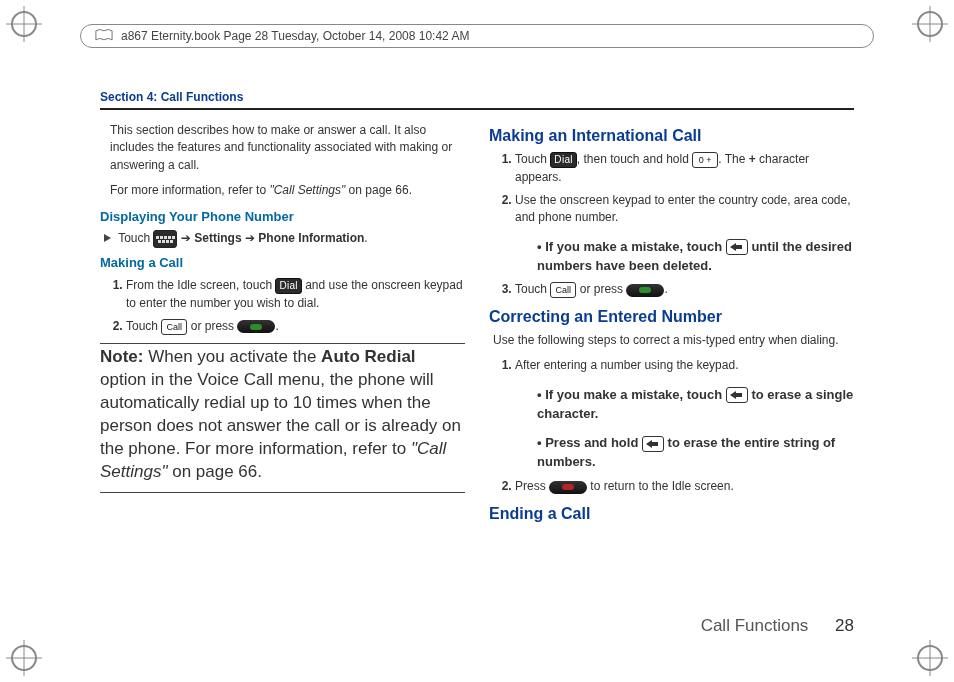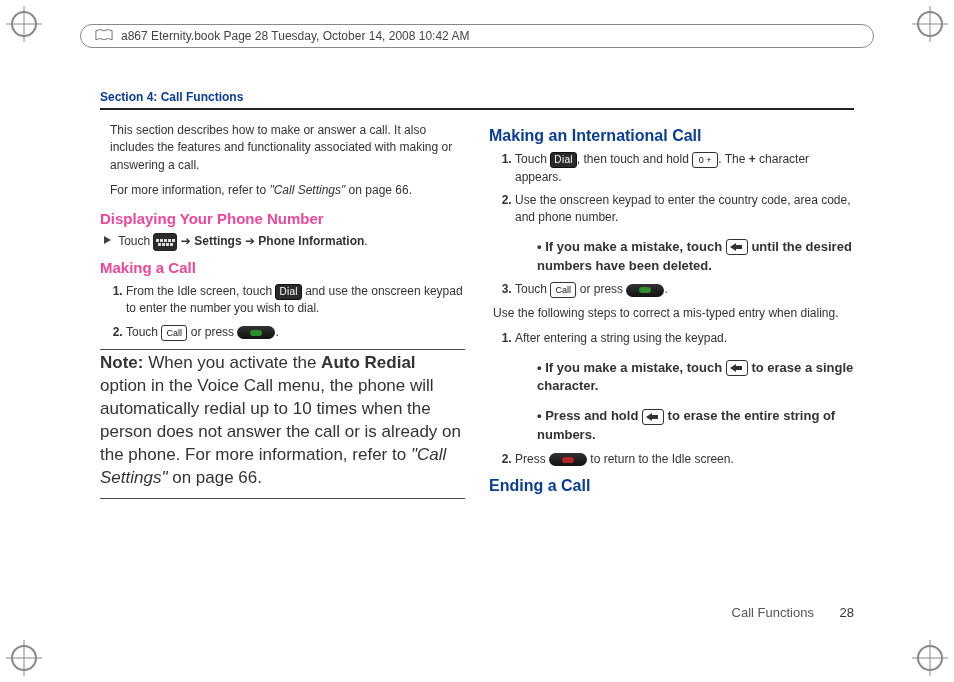--- a/index.html
+++ b/index.html
@@ -59,23 +59,23 @@
   .columns {
     display: flex;
     gap: 24px;
   }
   .col {
     flex: 1;
     line-height: 1.45;
   }
   .intro { margin: 4px 0 8px 10px; }
   .mini-head {
-    color: #ec4899;
-    font-weight: bold;
-    font-size: 15px;
+    color: #0369a1;
+    font-weight: bold;
+    font-size: 13px;
     margin: 6px 0 4px 0;
   }
   .mini-head-italic {
     color: #0a3d91;
     font-weight: bold;
     font-size: 16px;
     margin: 6px 0 4px 0;
   }
   .arrow-line { margin: 2px 0 6px 4px; }
   .tri {
@@ -202,23 +202,23 @@
   }
   .note-block {
     font-size: 17px;
     line-height: 1.35;
     margin: 2px 0 2px 0;
   }
   .note-block .note-label { font-weight: bold; }
   .note-block .italic { font-style: italic; }
   .footer {
     position: absolute;
-    bottom: 62px;
+    bottom: 46px;
     right: 100px;
-    font-size: 13px;
+    font-size: 17px;
     color: #555;
   }
   .footer .pg {
     margin-left: 22px;
     color: #333;
   }
   b { font-weight: bold; }
   i.ital { font-style: italic; }
 </style>
 </head>
@@ -333,23 +333,24 @@
           </div>
         </li>
         <li><span>
           <span>Touch </span>
           <span class="icon-box">Call</span>
           <span> or press </span>
           <span class="icon-call-pill green"></span>.
         </span></li>
       </ol>
 
+      <div class="mini-head-italic">Correcting an Entered Number</div>
       <div class="intro" style="margin-left:4px">Use the following steps to correct a mis-typed entry when dialing.</div>
       <ol class="steps">
-        <li><span>After entering a string using the keypad.</span>
+        <li><span>After entering a number using the keypad.</span>
           <div class="sub-bullet">
             <span>If you make a mistake, touch </span>
             <span class="icon-back"></span>
             <span> to erase a single character.</span>
           </div>
           <div class="sub-bullet">
             <span>Press and hold </span>
             <span class="icon-back"></span>
             <span> to erase the entire string of numbers.</span>
           </div>

